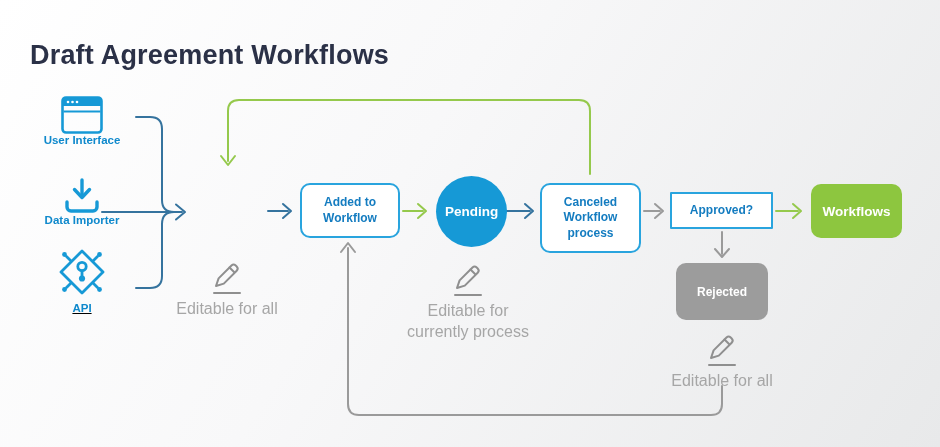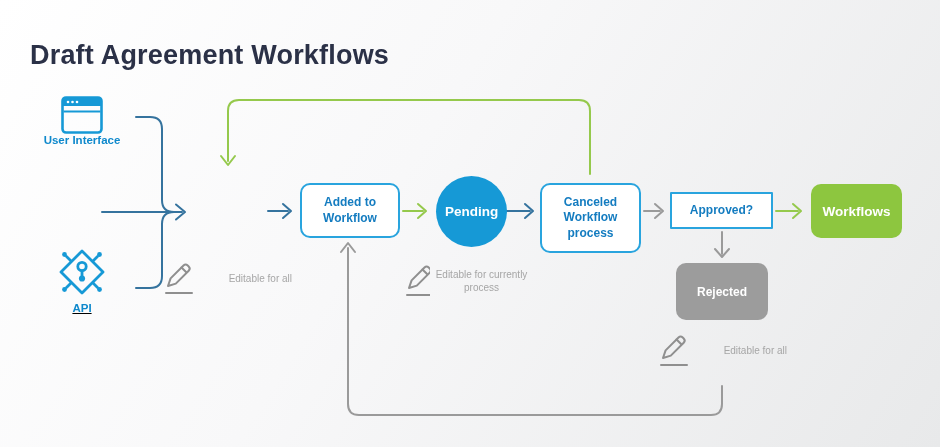--- a/index.html
+++ b/index.html
@@ -27,22 +27,22 @@
   .fill-gray  { background:#9c9c9c; color:#fff; font-weight:700; font-size:12px; border-radius:10px; }
 
   .n-new      { left:192px; top:176px; width:71px;  height:71px; }
   .n-added    { left:300px; top:183px; width:100px; height:55px; }
   .n-pending  { left:436px; top:176px; width:71px;  height:71px; }
   .n-canceled { left:540px; top:175px; width:101px; height:70px;margin-top:8px; }
   .n-approvedq{ left:670px; top:192px; width:103px; height:37px; border-radius:1px; }
   .n-approved { left:811px; top:184px; width:91px;  height:54px; }
   .n-rejected { left:676px; top:263px; width:92px;  height:57px; }
 
-  .annotation { position:absolute; width:130px; display:flex; flex-direction:row; align-items:center;
-                color:#a6a6a6; font-size:10px; line-height:1.3; text-align:center;justify-content:space-between; }
+  .annotation { position:absolute; width:130px; display:flex; flex-direction:column; align-items:center;
+                color:#a6a6a6; font-size:16px; line-height:1.3; text-align:center;justify-content:space-between; }
   .ann-new      { left:162px; top:258px; }
   .ann-pending  { left:403px; top:260px; }
   .ann-rejected { left:657px; top:330px; }
   .ann-label { margin-top:3px; }
 </style>
 </head>
 <body>
 
 <div class="canvas">
 
@@ -111,20 +111,30 @@
       <rect x="1.5" y="1.5" width="39" height="35" rx="3.5" fill="none" stroke="#1699d6" stroke-width="2.6"></rect>
       <path d="M1.5,5 a3.5,3.5 0 0 1 3.5,-3.5 H37 a3.5,3.5 0 0 1 3.5,3.5 V10 H1.5 Z" fill="#1699d6"></path>
       <circle cx="7" cy="6" r="1.3" fill="#ffffff"></circle>
         <circle cx="11.5" cy="6" r="1.3" fill="#ffffff"></circle>
         <circle cx="16" cy="6" r="1.3" fill="#ffffff"></circle>
       <path d="M2.5,15.5 H39.5" stroke="#1699d6" stroke-width="2.2"></path>
     </svg>
     <div class="source-label">User Interface</div>
   </div>
 
+  <div class="source src-di">
+    <svg width="36" height="37" viewBox="0 0 36 37">
+      <g stroke="#1699d6" stroke-width="3.4" fill="none" stroke-linecap="round" stroke-linejoin="round">
+        <path d="M18,3 V19"></path>
+        <path d="M10.5,12.5 L18,20.5 L25.5,12.5"></path>
+        <path d="M3,25 v5 a4,4 0 0 0 4,4 h22 a4,4 0 0 0 4,-4 v-5"></path>
+      </g>
+    </svg>
+    <div class="source-label">Data Importer</div>
+  </div>
 
   <div class="source src-api">
     <svg width="56" height="58" viewBox="0 0 56 58">
       <g stroke="#1699d6" stroke-width="2.8" fill="none" stroke-linecap="round" stroke-linejoin="round">
         <path d="M28,7 L49,28 L28,49 L7,28 Z"></path>
         <path d="M12.5,12.5 L17,17"></path>
           <path d="M43.5,12.5 L39,17"></path>
         <path d="M12.5,43.5 L17,39"></path>
           <path d="M43.5,43.5 L39,39"></path>
         <circle cx="28" cy="22.5" r="4.2"></circle>

